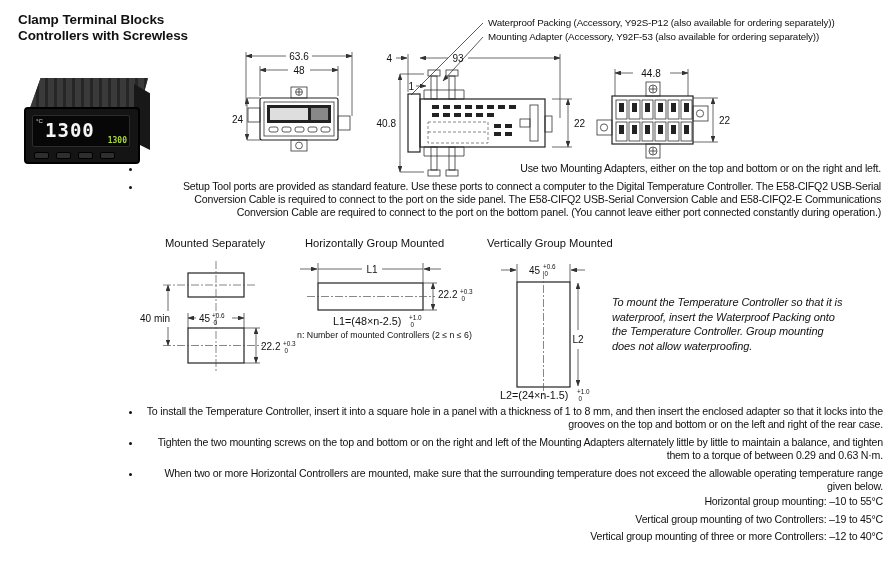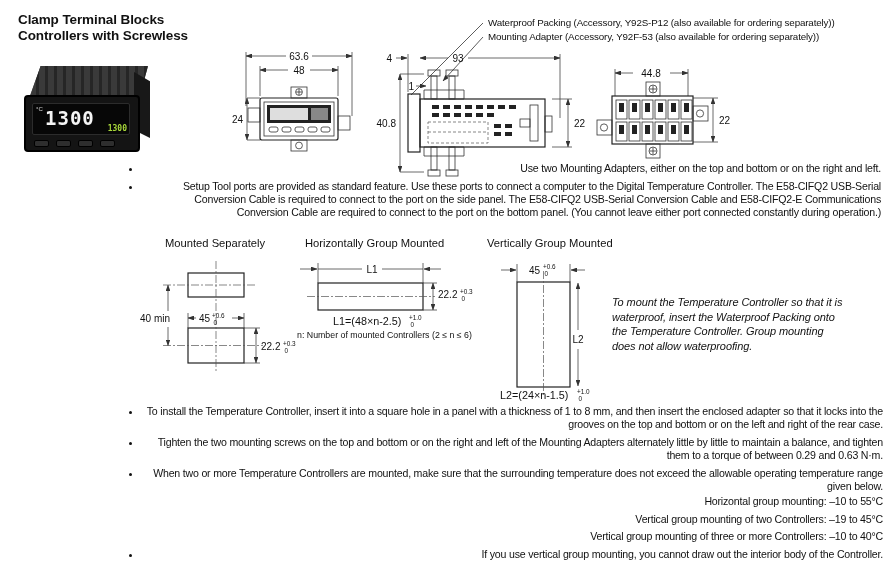--- a/index.html
+++ b/index.html
@@ -4,21 +4,21 @@
 <style>
   html,body { margin:0; padding:0; background:#fff; }
   .page { position:relative; width:887px; height:578px; background:#ffffff;
           font-family:"Liberation Sans",sans-serif; color:#111; overflow:hidden; }
 
   
   .title { position:absolute; left:18px; top:12px; font-weight:bold;
            font-size:13.5px; line-height:15.5px; letter-spacing:-0.1px; }
 
   
-  .photo { position:absolute; left:24px; top:64px; width:128px; height:86px; }
+  .photo { position:absolute; left:24px; top:76px; width:128px; height:86px; }
   .ph-top { position:absolute; left:6px; top:2px; width:118px; height:30px; background:#3a3a3a;
             clip-path:polygon(9% 0,100% 0,93% 100%,0% 100%);
             background-image:repeating-linear-gradient(90deg,#3a3a3a 0 6px,#262626 6px 9px); }
   .ph-right { position:absolute; right:2px; top:8px; width:16px; height:66px; background:#181818;
               clip-path:polygon(0 0,100% 14%,100% 100%,0 88%); }
   .ph-front { position:absolute; left:0; top:31px; width:112px; height:53px; background:#141414;
               border:2px solid #000; border-radius:4px; }
   .ph-display { position:absolute; left:6px; top:6px; width:96px; height:30px; background:#070707;
                 border:1px solid #2c2c2c; border-radius:2px; }
   .ph-unit { position:absolute; left:3px; top:2px; color:#ddd; font-size:6px; }
@@ -352,25 +352,22 @@
       <text class="tol" x="443.5" y="168">0</text>
     </g>
   </svg>
 
   <div class="waterproof-note">To mount the Temperature Controller so that it is waterproof, insert the Waterproof Packing onto the Temperature Controller. Group mounting does not allow waterproofing.</div>
 
   <div class="notes notes-bottom">
     <ul>
       <li>To install the Temperature Controller, insert it into a square hole in a panel with a thickness of 1 to 8 mm, and then insert the enclosed adapter so that it locks into the grooves on the top and bottom or on the left and right of the rear case.</li>
       <li>Tighten the two mounting screws on the top and bottom or on the right and left of the Mounting Adapters alternately little by little to maintain a balance, and tighten them to a torque of between 0.29 and 0.63 N·m.</li>
-      <li style="margin-bottom:2px">When two or more Temperature Controllers are mounted, make sure that the surrounding temperature does not exceed the allowable operating temperature range given below.</li>
+      <li style="margin-bottom:2px">When two or more Horizontal Controllers are mounted, make sure that the surrounding temperature does not exceed the allowable operating temperature range given below.</li>
     </ul>
     <div class="temps">
       <div>Horizontal group mounting: –10 to 55°C</div>
       <div>Vertical group mounting of two Controllers: –19 to 45°C</div>
-      <div>Vertical group mounting of three or more Controllers: –10 to 40°C</div>
+      <div>Vertical group mounting of three or more Controllers: –12 to 40°C</div>
     </div>
-    <ul>
-      <li>If you use vertical group mounting, you cannot draw out the interior body of the Controller.</li>
-    </ul>
   </div>
 
 </div>
 
 </body></html>

